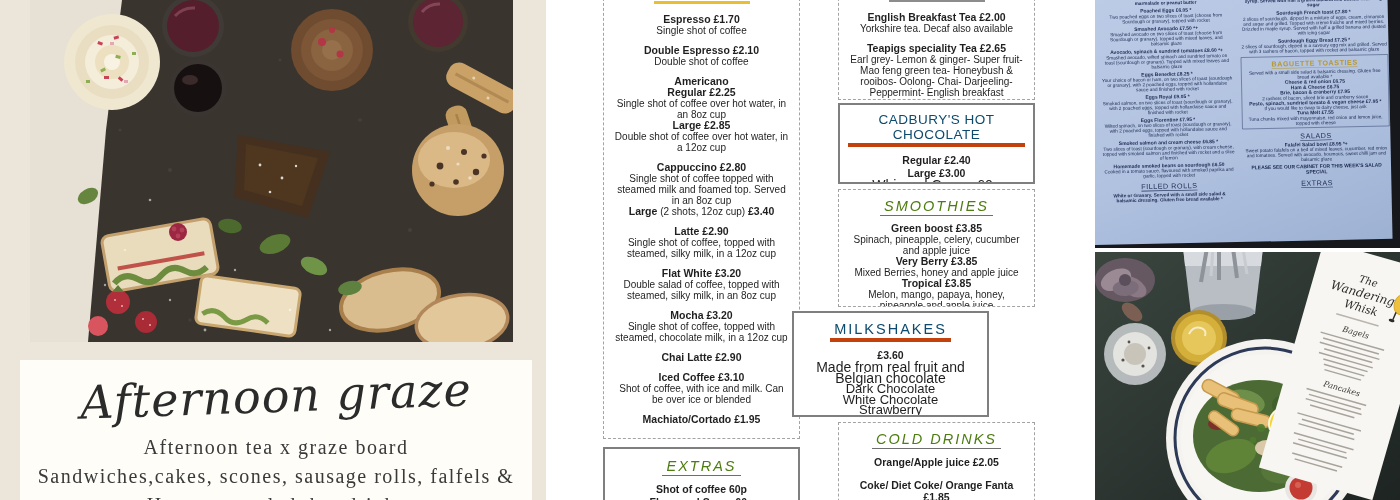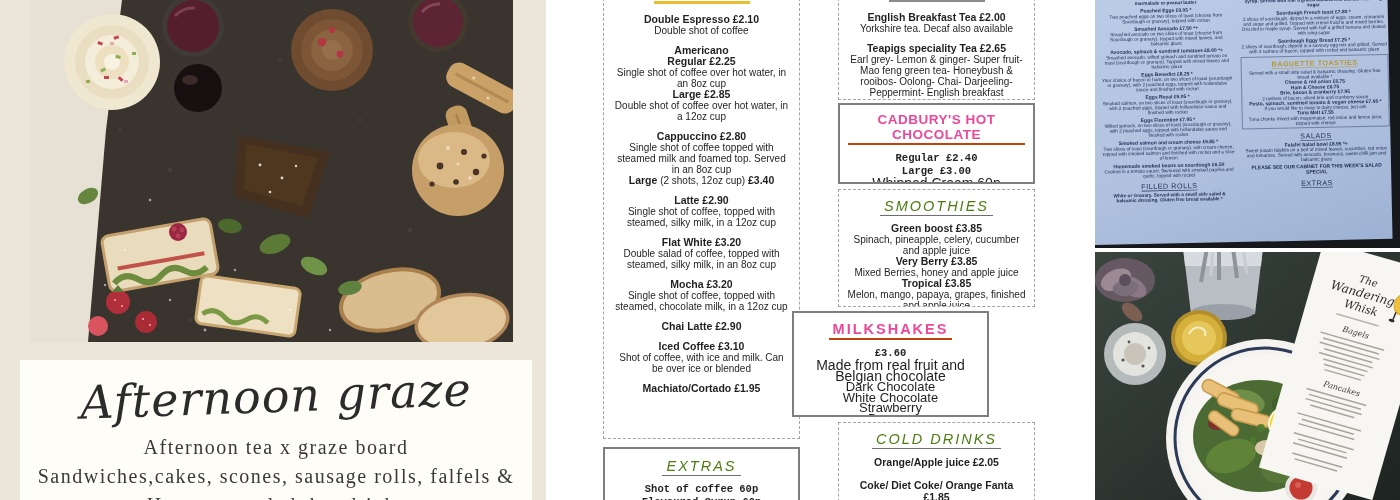--- a/index.html
+++ b/index.html
@@ -29,22 +29,22 @@
   .cut-yellow{background:#e9be30;}
   .cut-gray{background:#8c8c8c;}
 
   .mi{margin-bottom:9px;}
   .mi-t{font-weight:700;font-size:10.5px;line-height:11px;}
   .mi-d{font-size:10px;line-height:11px;}
   .mi-d b{font-size:10.5px;}
 
   .h-gray,.h-yellow{display:inline-block;font-size:14.5px;letter-spacing:2px;margin-bottom:7px;padding:0 4px 1px;}
   .h-gray{color:#4d7c0f;border-bottom:1.5px solid #6e6e6e;font-style:italic;}
-  .h-yellow{color:#ec4899;font-weight:700;border-bottom:2px solid #c2410c;}
-  .bold-line{font-weight:700;font-size:10.5px;line-height:13px;font-family:Liberation Mono, monospace;}
+  .h-yellow{color:#0c4a6e;font-weight:400;border-bottom:4px solid #c2410c;}
+  .bold-line{font-weight:700;font-size:10.5px;line-height:13px;}
   .norm-line{font-size:14px;line-height:11px;}
   .cold-item{font-weight:700;font-size:10.5px;line-height:12px;margin-bottom:11px;}
   .flav{font-weight:400;font-size:13px;line-height:10.5px;}
 
   
   .photo-menu{position:absolute;left:1095px;top:0;width:305px;height:248px;background:#17181c;overflow:hidden;}
   .paper{position:absolute;left:-5px;top:-4px;width:300px;height:246px;background:linear-gradient(160deg,#bccbe6 0%,#b1c2e0 55%,#9db1d3 100%);transform:rotate(-1.2deg);}
   .pm-col{position:absolute;transform:scale(0.55);transform-origin:0 0;color:#1c2a52;text-align:center;}
   .pm-left{left:12px;top:3px;width:240px;}
   .pm-right{left:152px;top:3px;width:268px;}
@@ -235,20 +235,24 @@
       <div>Afternoon tea x graze board</div>
       <div>Sandwiches,cakes, scones, sausage rolls, falfels &amp;</div>
       <div>Houmous, salad, hot drinks</div>
       <div>£35 for two</div>
     </div>
   </div>
 
   <div class="mbox b-dash box-coffee">
     <span class="cutline cut-yellow"></span>
     <div class="mi">
+      <div class="mi-t">Espresso £1.70</div>
+      <div class="mi-d">Single shot of coffee</div>
+    </div>
+    <div class="mi">
       <div class="mi-t">Double Espresso £2.10</div>
       <div class="mi-d">Double shot of coffee</div>
     </div>
     <div class="mi">
       <div class="mi-t">Americano</div>
       <div class="mi-t">Regular £2.25</div>
       <div class="mi-d">Single shot of coffee over hot water, in an 8oz cup</div>
       <div class="mi-t">Large £2.85</div>
       <div class="mi-d">Double shot of coffee over hot water, in a 12oz cup</div>
     </div>
@@ -313,21 +317,21 @@
     <div>
       <div class="mi-t">Green boost £3.85</div>
       <div class="mi-d">Spinach, pineapple, celery, cucumber and apple juice</div>
     </div>
     <div>
       <div class="mi-t">Very Berry £3.85</div>
       <div class="mi-d">Mixed Berries, honey and apple juice</div>
     </div>
     <div>
       <div class="mi-t">Tropical £3.85</div>
-      <div class="mi-d">Melon, mango, papaya, grapes, finished and apple juice</div>
+      <div class="mi-d">Melon, mango, papaya, honey, pineapple and apple juice</div>
     </div>
   </div>
 
   <div class="mbox b-solid box-milkshakes">
     <span class="h-yellow">MILKSHAKES</span><br>
     <div class="bold-line">£3.60</div>
     <div class="norm-line">Made from real fruit and Belgian chocolate</div>
     <div class="flav">Dark Chocolate</div>
     <div class="flav">White Chocolate</div>
     <div class="flav">Strawberry</div>

